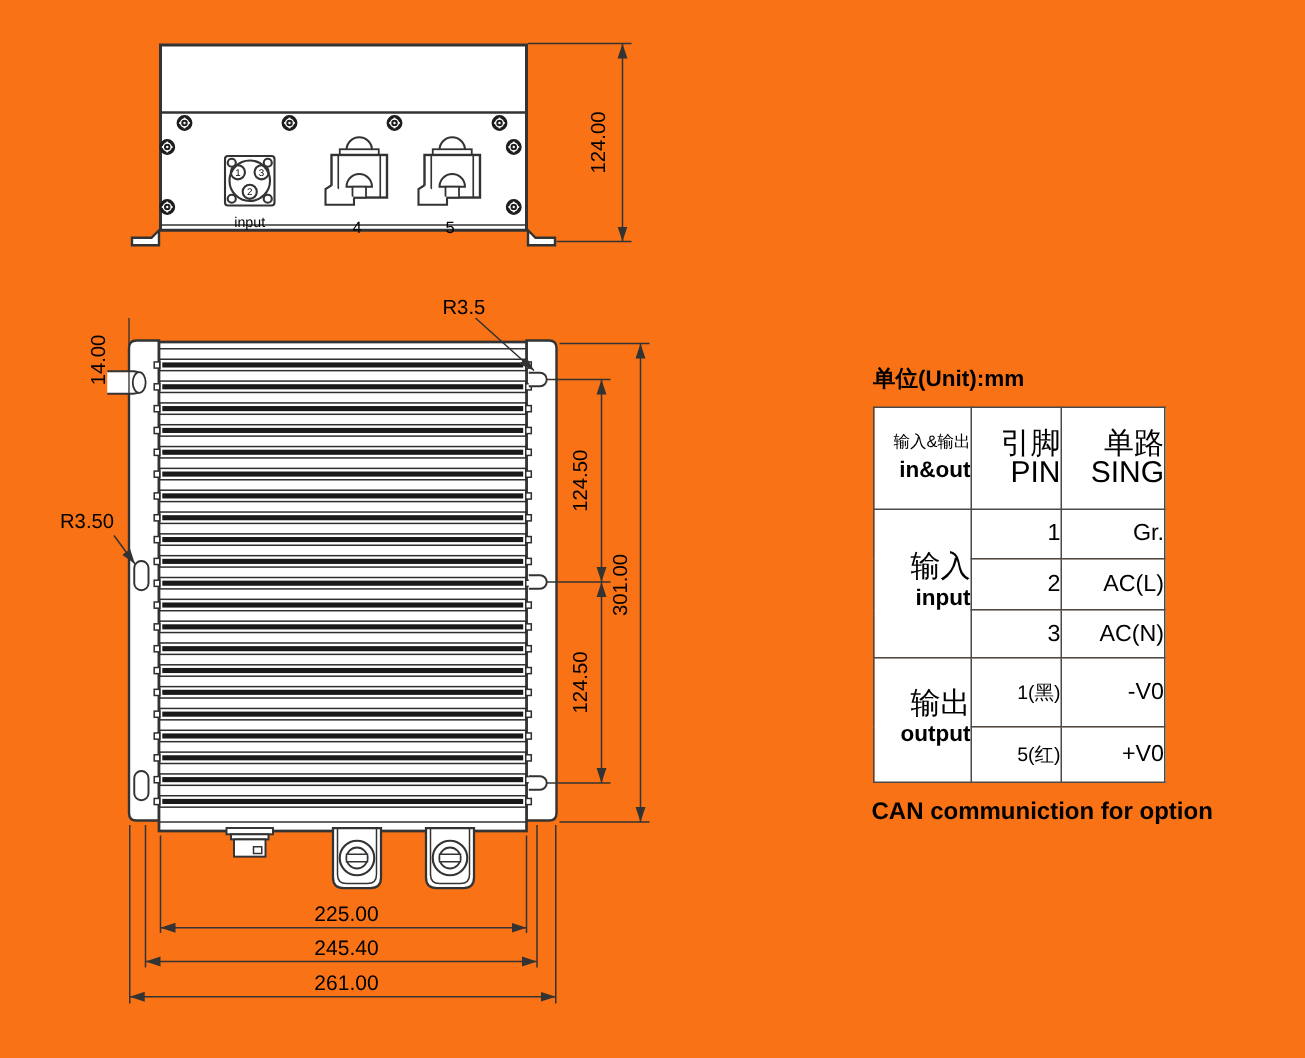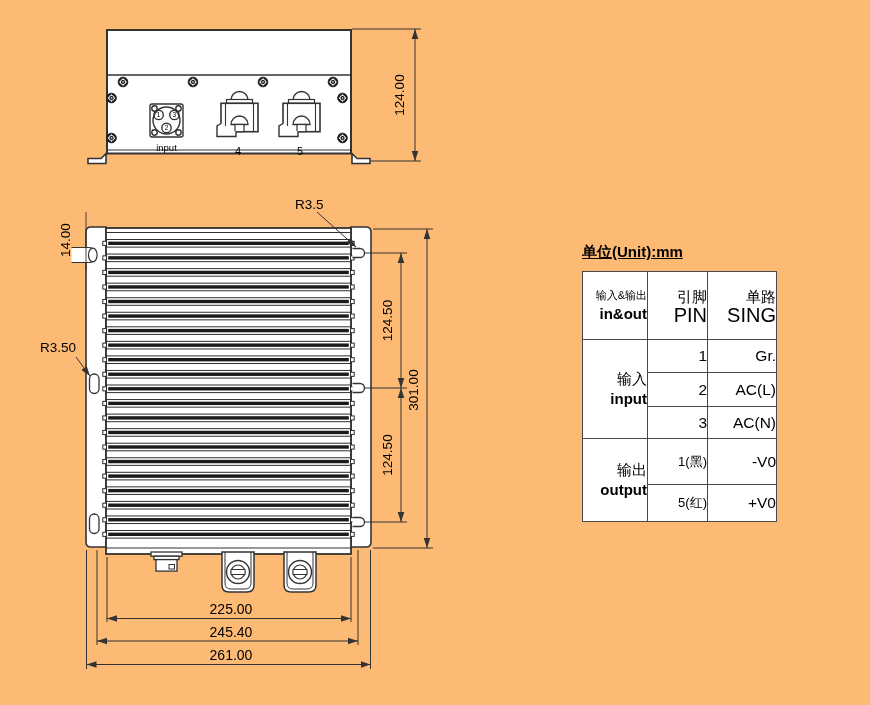--- a/index.html
+++ b/index.html
@@ -1,34 +1,34 @@
 <!DOCTYPE html>
 <html><head>
 <meta charset="utf-8">
 <style>
   html,body{margin:0;padding:0;background:#fff;}
-  .stage{position:relative;width:870px;height:705px;background:#fdba74;overflow:hidden;
+  .stage{position:relative;width:870px;height:705px;background:#f97316;overflow:hidden;
          font-family:"Liberation Sans",sans-serif;color:#000;}
   .stage svg{position:absolute;left:0;top:0;}
   svg text{fill:#000;font-family:"Liberation Sans",sans-serif;}
   .dim-t{font-size:13.5px;}
   .dim-b{font-size:14px;}
   .lbl-s{font-size:9.5px;}
   .lbl-m{font-size:11px;}
   .pin-n{font-size:6.5px;}
 
-  .unit-label{position:absolute;left:582px;top:243px;font-size:15px;font-weight:700;text-decoration:underline;}
+  .unit-label{position:absolute;left:582px;top:243px;font-size:15px;font-weight:700;}
   .note-label{position:absolute;left:581px;top:533px;font-size:16px;font-weight:700;}
 
   table.pin-table{position:absolute;left:582px;top:271px;border-collapse:collapse;table-layout:fixed;}
   .pin-table td,.pin-table th{border:1.7px solid #4a4a4a;text-align:right;vertical-align:middle;
       padding:0;font-weight:400;background:#fff;}
   .zh-sm{display:block;font-size:11px;line-height:15px;}
   .en-lg{display:block;font-size:15px;line-height:21px;font-weight:700;}
-  .zh{display:block;font-size:15px;line-height:19px;}
+  .zh{display:block;font-size:20px;line-height:19px;}
   .en{display:block;font-size:20px;line-height:19px;}
   .cell{font-size:15.5px;}
   .cell-sm{font-size:13px;}
   .b{font-weight:700;}
 </style>
 </head>
 <body>
 
 <div class="stage">
 
@@ -427,13 +427,14 @@
       <td class="cell-sm">1(黑)</td>
       <td class="cell b">-V0</td>
     </tr>
     <tr style="height:37px">
       <td class="cell-sm">5(红)</td>
       <td class="cell b">+V0</td>
     </tr>
   </tbody>
     </table>
 
+  <div class="note-label">CAN communiction for option</div>
 </div>
 
 </body></html>

